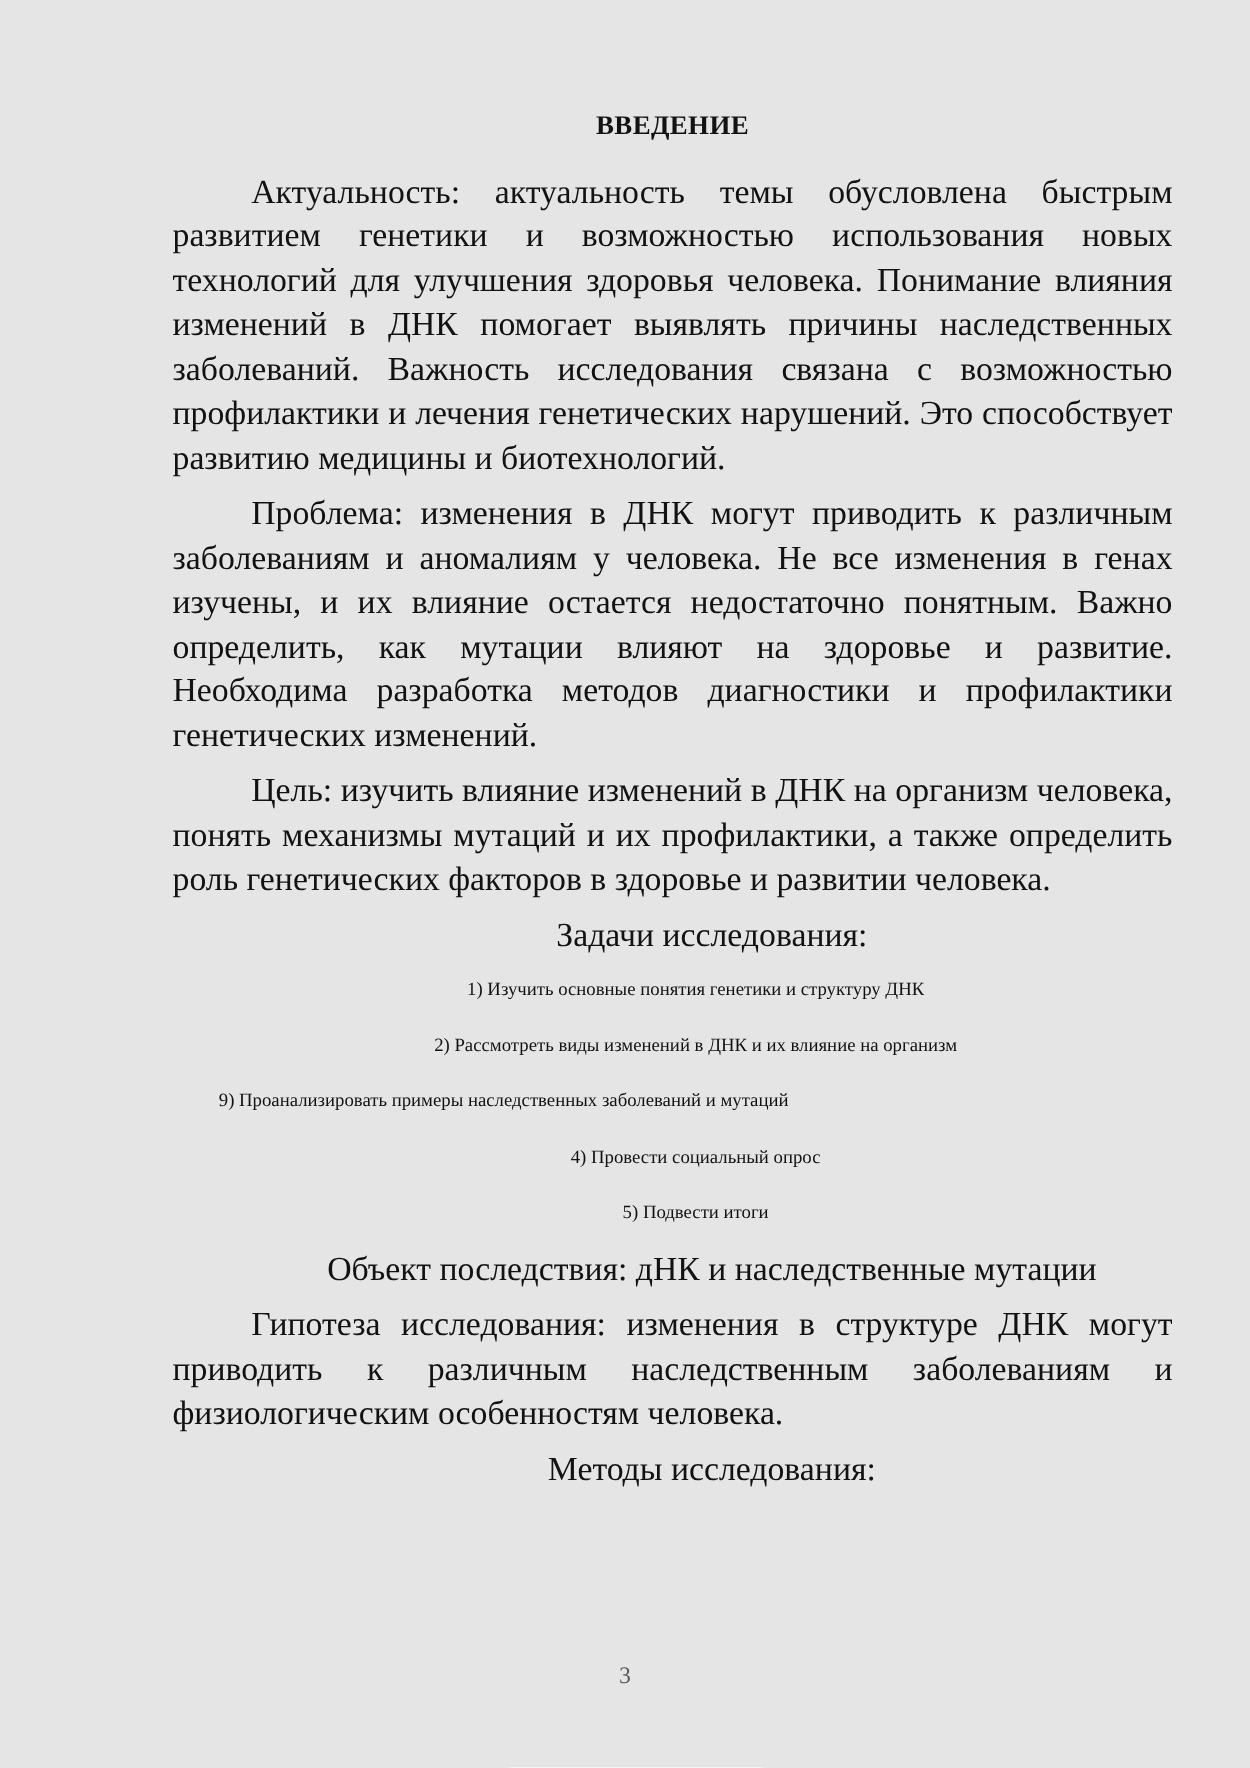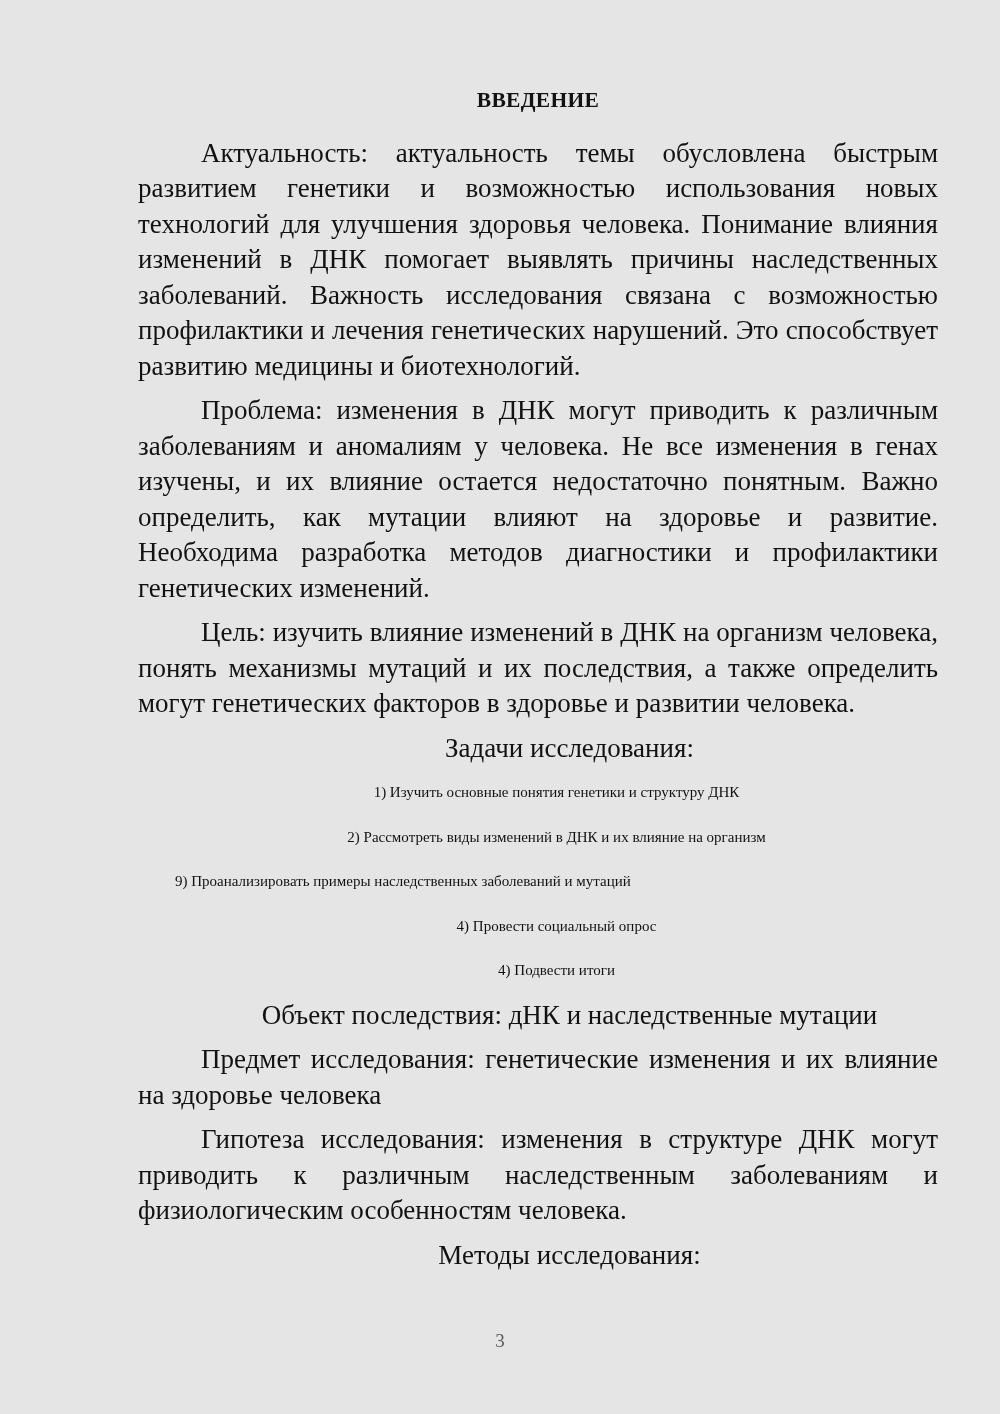--- a/index.html
+++ b/index.html
@@ -77,37 +77,36 @@
 <div class="page">
 
   <div class="content">
 
     <h1 class="doc-heading">ВВЕДЕНИЕ</h1>
 
     <p class="body-par">Актуальность: актуальность темы обусловлена быстрым развитием генетики и возможностью использования новых технологий для улучшения здоровья человека. Понимание влияния изменений в ДНК помогает выявлять причины наследственных заболеваний. Важность исследования связана с возможностью профилактики и лечения генетических нарушений. Это способствует развитию медицины и биотехнологий.</p>
 
     <p class="body-par">Проблема: изменения в ДНК могут приводить к различным заболеваниям и аномалиям у человека. Не все изменения в генах изучены, и их влияние остается недостаточно понятным. Важно определить, как мутации влияют на здоровье и развитие. Необходима разработка методов диагностики и профилактики генетических изменений.</p>
 
-    <p class="body-par">Цель: изучить влияние изменений в ДНК на организм человека, понять механизмы мутаций и их последствия, а также определить могут генетических факторов в здоровье и развитии человека.</p>
+    <p class="body-par">Цель: изучить влияние изменений в ДНК на организм человека, понять механизмы мутаций и их профилактики, а также определить роль генетических факторов в здоровье и развитии человека.</p>
 
     <p class="body-par no-justify">Задачи исследования:</p>
 
     <p class="list-item no-justify">1) Изучить основные понятия генетики и структуру ДНК</p>
 
     <p class="list-item no-justify">2) Рассмотреть виды изменений в ДНК и их влияние на организм</p>
 
     <p class="list-item">9) Проанализировать примеры наследственных заболеваний и мутаций</p>
 
     <p class="list-item no-justify">4) Провести социальный опрос</p>
 
-    <p class="list-item no-justify">4) Подвести итоги</p>
+    <p class="list-item no-justify">5) Подвести итоги</p>
 
     <p class="body-par no-justify">Объект последствия: дНК и наследственные мутации</p>
 
-    <p class="body-par">Предмет исследования: генетические изменения и их влияние на здоровье человека</p>
 
     <p class="body-par">Гипотеза исследования: изменения в структуре ДНК могут приводить к различным наследственным заболеваниям и физиологическим особенностям человека.</p>
 
     <p class="body-par no-justify">Методы исследования:</p>
 
   </div>
 
   <div class="page-number">3</div>
 
 </div>

